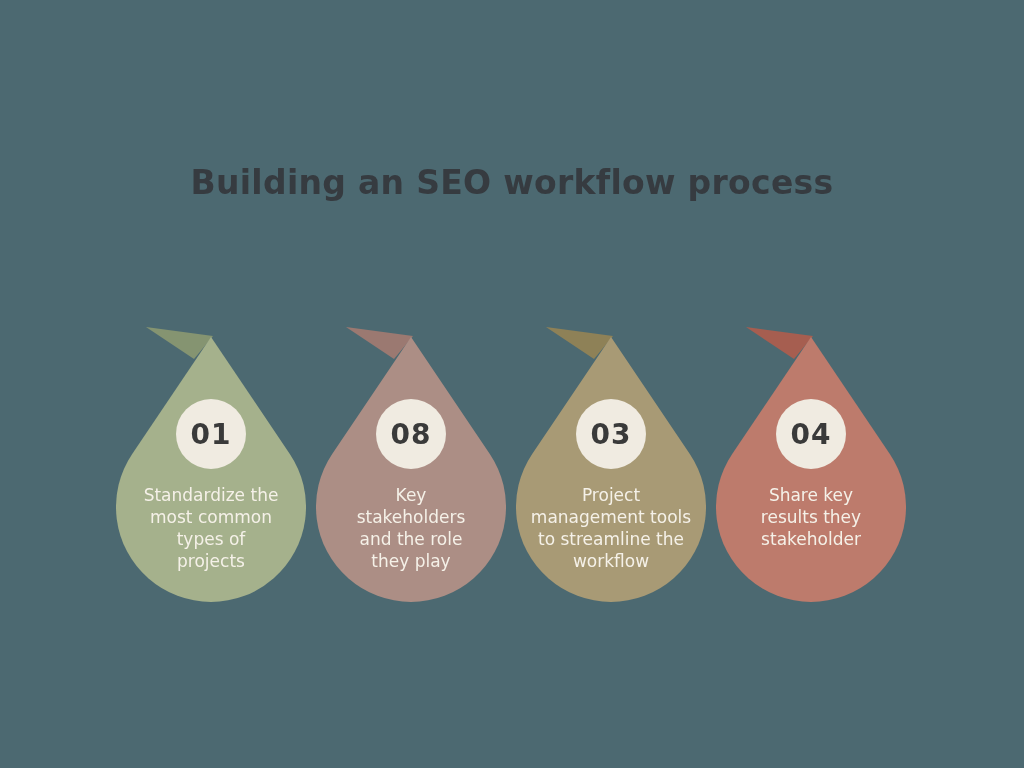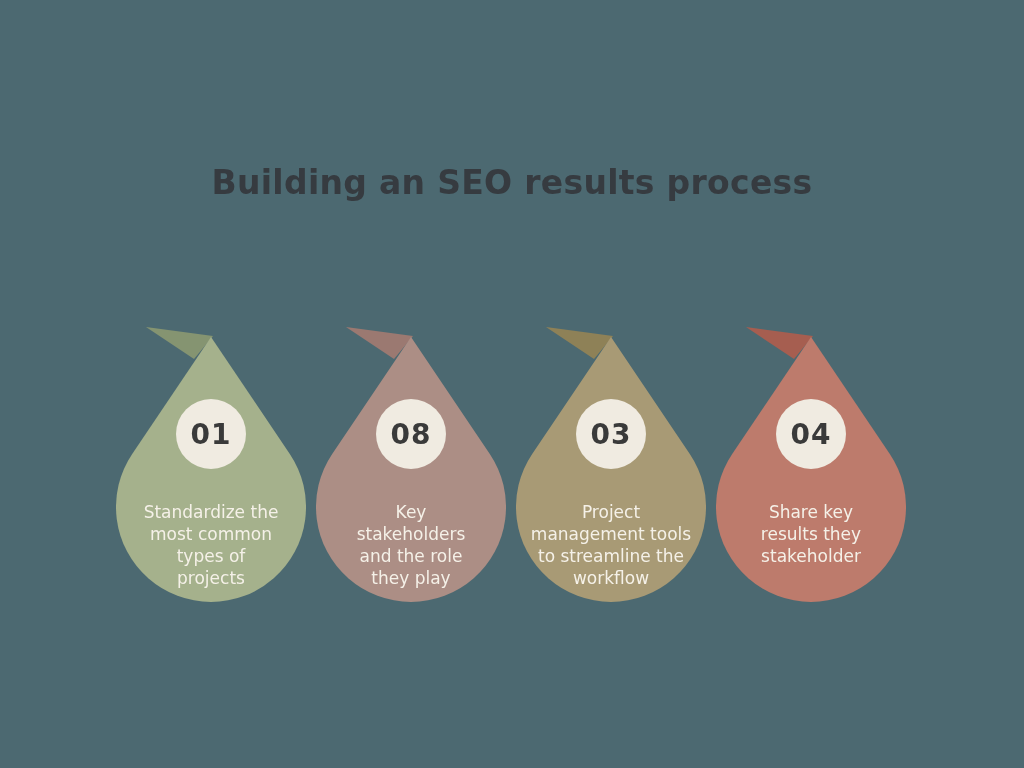--- a/index.html
+++ b/index.html
@@ -56,40 +56,40 @@
     justify-content: center;
   }
   .badge span {
     font-size: 28px;
     font-weight: 700;
     letter-spacing: 1px;
     color: var(--badge-num, #3a3a3a);
   }
   .card-text {
     position: absolute;
-    top: 176px;
+    top: 159px;
     left: 0;
     width: 100%;
     text-align: center;
     white-space: pre-line;
     font-size: 17px;
     line-height: 22px;
     color: var(--step-text, #f5f1e8);
   }
   .c1 { left: 116px; }
   .c2 { left: 316px; }
   .c3 { left: 516px; }
   .c4 { left: 716px; }
 </style>
 </head>
 <body style="--bg: #4c6971; --title: #363b40; --badge-fill: #f0ebe1; --badge-num: #3a3a3a; --step-text: #f5f1e8;">
 
 <div class="canvas">
 
-  <div class="title">Building an SEO results process</div>
+  <div class="title">Building an SEO workflow process</div>
 
   <div class="card c1">
     <svg class="drop" viewBox="0 0 190 280" aria-hidden="true">
       <path d="M30 2 L97 11 L78 34 Z" fill="#859471"></path>
       <path d="M95 12 L173.8 128.9 A95 95 0 1 1 16.2 128.9 Z" fill="#a5b18c"></path>
     </svg>
     <div class="badge">
       <span>01</span>
     </div>
     <div class="card-text">Standardize the

